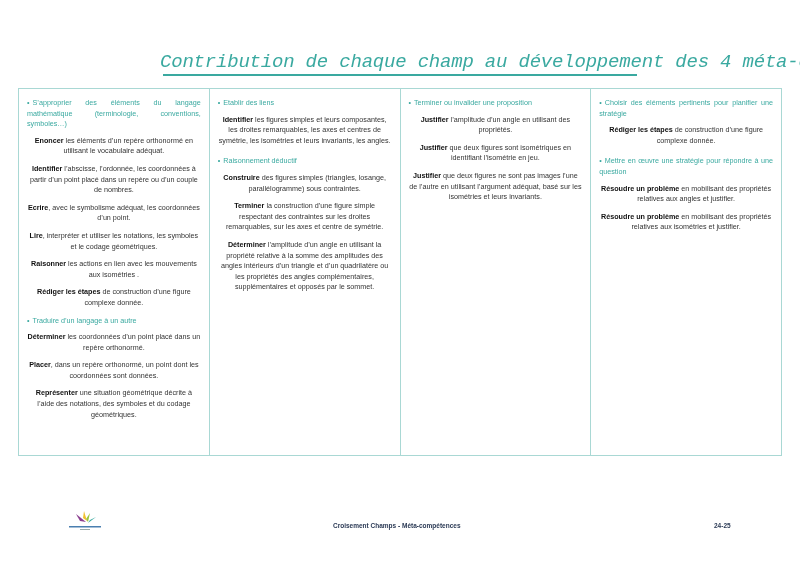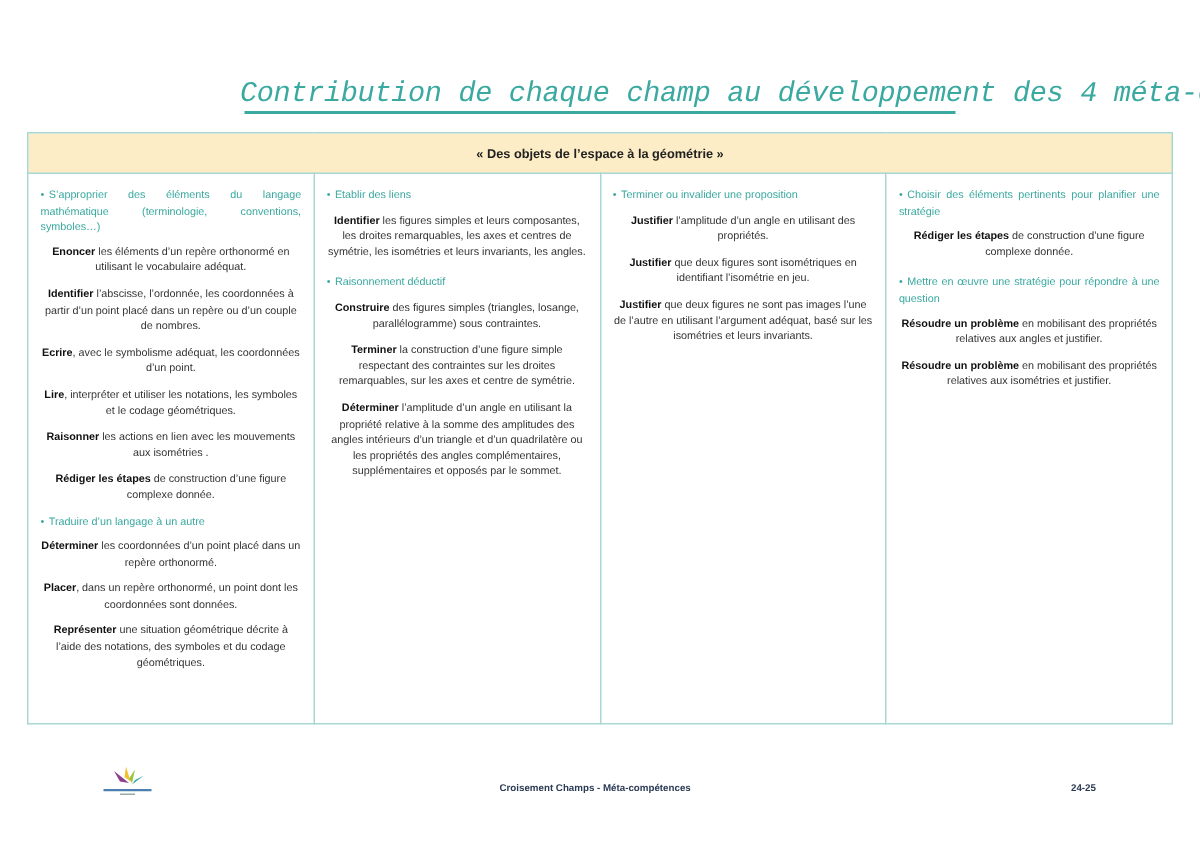--- a/index.html
+++ b/index.html
@@ -24,23 +24,20 @@
   .logo { position: absolute; left: 60px; top: 508px; width: 50px; height: 28px; }
 </style>
 </head>
 <body>
 
 <div class="title">Contribution de chaque champ au développement des 4 méta-compétences</div>
 <div class="title-rule"></div>
 
 <table class="grid">
   <tbody>
-      <tr>
-    <td colspan="4" class="band">« Des objets de l’espace à la géométrie »</td>
-  </tr>
   <tr>
     <td class="cell">
           <div class="sect"><span class="bul">•</span><span>S’approprier des éléments du langage mathématique (terminologie, conventions, symboles…)</span></div>
           <div class="item"><b>Enoncer</b><span> les éléments d’un repère orthonormé en utilisant le vocabulaire adéquat.</span></div>
           <div class="item"><b>Identifier</b><span> l’abscisse, l’ordonnée, les coordonnées à partir d’un point placé dans un repère ou d’un couple de nombres.</span></div>
           <div class="item"><b>Ecrire</b><span>, avec le symbolisme adéquat, les coordonnées d’un point.</span></div>
           <div class="item"><b>Lire</b><span>, interpréter et utiliser les notations, les symboles et le codage géométriques.</span></div>
           <div class="item"><b>Raisonner</b><span> les actions en lien avec les mouvements aux isométries .</span></div>
           <div class="item"><b>Rédiger les étapes</b><span> de construction d’une figure complexe donnée.</span></div>
           <div class="sect"><span class="bul">•</span><span>Traduire d’un langage à un autre</span></div>

